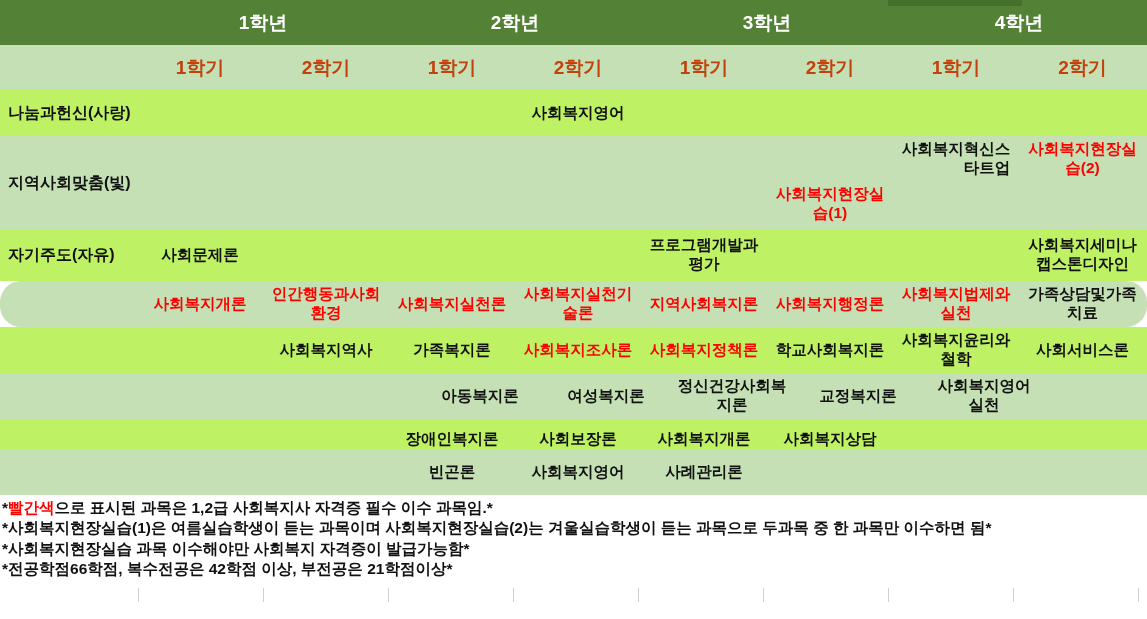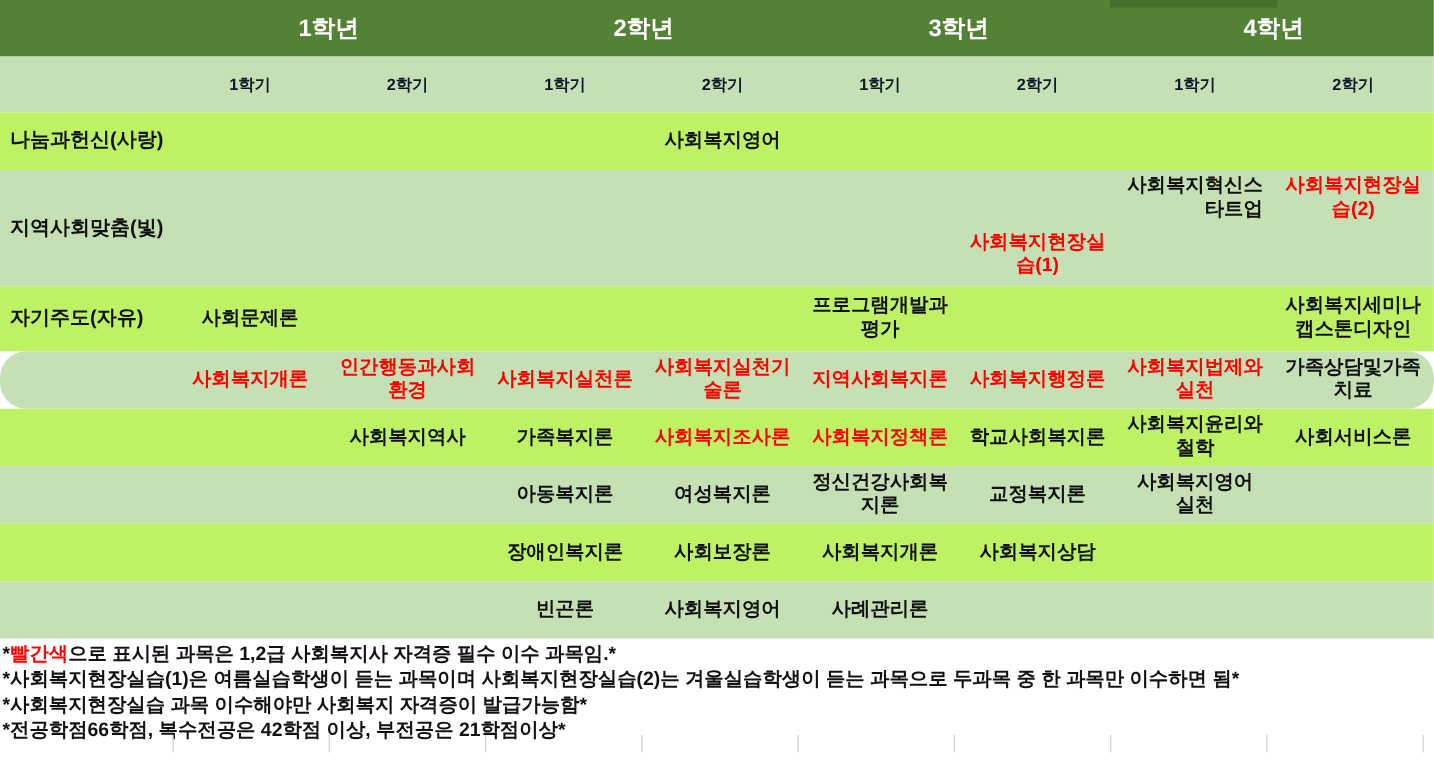--- a/index.html
+++ b/index.html
@@ -49,23 +49,23 @@
   .span2    { width: 252px; flex: 0 0 252px; }
   .col      { width: 126px; flex: 0 0 126px; }
   .col-last { width: 127px; flex: 0 0 127px; }
 
   .sem-header {
     display: flex;
     height: 45px;
     background: #C5E0B4;
   }
   .sem-cell {
-    font-size: 13px;
-    font-weight: bold;
-    color: #0f172a;
+    font-size: 19px;
+    font-weight: bold;
+    color: #c2410c;
     display: flex;
     align-items: center;
     justify-content: center;
     box-sizing: border-box;
   }
 
   
   .row {
     display: flex;
     align-items: stretch;
@@ -214,34 +214,34 @@
         <div class="cell col" style="position: relative;"></div>
         <div class="cell col" style="position: relative;">사회복지역사</div>
         <div class="cell col" style="position: relative;">가족복지론</div>
         <div class="cell col req" style="position: relative;">사회복지조사론</div>
         <div class="cell col req" style="position: relative;">사회복지정책론</div>
         <div class="cell col" style="position: relative;">학교사회복지론</div>
         <div class="cell col" style="position: relative;">사회복지윤리와
 철학</div>
         <div class="cell col-last" style="position: relative;">사회서비스론</div>
       </div>
-      <div class="row shade" style="height: 46px;">
+      <div class="row shade" style="height: 46px; padding-left: 28px;">
         <div class="cell label lead-col"></div>
         <div class="cell col" style="position: relative;"></div>
         <div class="cell col" style="position: relative;"></div>
         <div class="cell col" style="position: relative;">아동복지론</div>
         <div class="cell col" style="position: relative;">여성복지론</div>
         <div class="cell col" style="position: relative;">정신건강사회복
 지론</div>
         <div class="cell col" style="position: relative;">교정복지론</div>
         <div class="cell col" style="position: relative;">사회복지영어
 실천</div>
         <div class="cell col-last" style="position: relative;"></div>
       </div>
-      <div class="row plain" style="height: 46px;">
+      <div class="row plain" style="height: 30px; align-items: flex-end;">
         <div class="cell label lead-col"></div>
         <div class="cell col" style="position: relative;"></div>
         <div class="cell col" style="position: relative;"></div>
         <div class="cell col" style="position: relative;">장애인복지론</div>
         <div class="cell col" style="position: relative;">사회보장론</div>
         <div class="cell col" style="position: relative;">사회복지개론</div>
         <div class="cell col" style="position: relative;">사회복지상담</div>
         <div class="cell col" style="position: relative;"></div>
         <div class="cell col-last" style="position: relative;"></div>
       </div>

